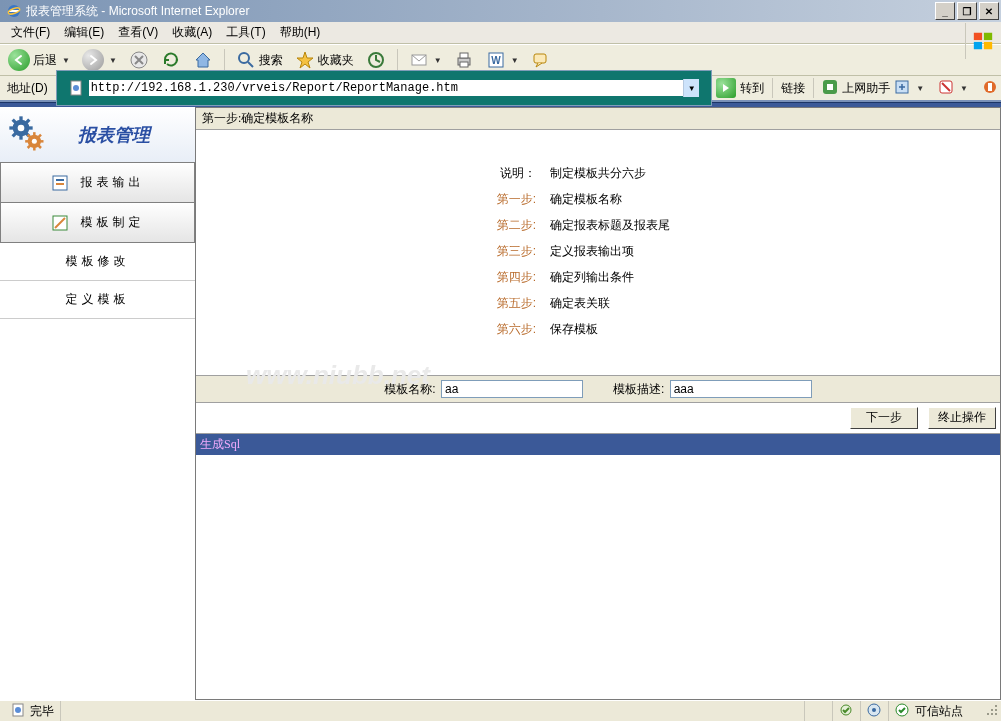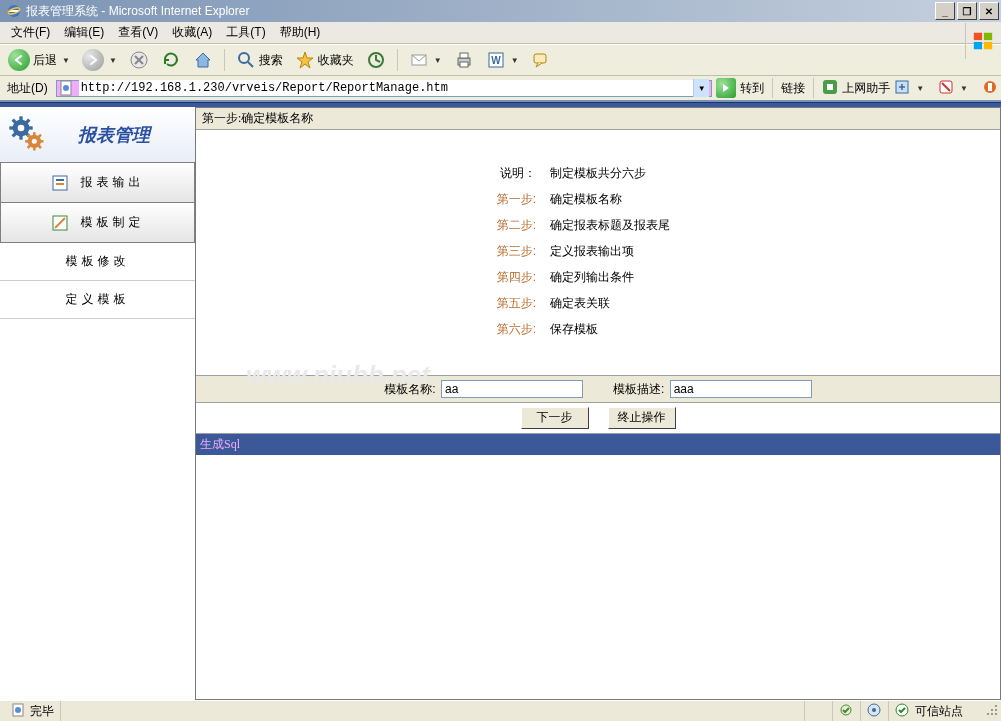--- a/index.html
+++ b/index.html
@@ -25,21 +25,21 @@
   .tool-btn { display: inline-flex; align-items: center; gap: 3px; padding: 2px 4px; cursor: default; }
   .tool-bar .sep { width: 1px; height: 22px; background: #c9c7bb; margin: 0 3px; }
   .tool-bar .icon { width:20px; height:20px; display:inline-flex; align-items:center; justify-content:center;}
   .round-green { width:22px; height:22px; border-radius:50%; background: radial-gradient(circle at 30% 30%, #9be29b, #2a9d2a); display:flex; align-items:center; justify-content:center; color:#fff; font-weight:bold;}
   .round-gray  { width:22px; height:22px; border-radius:50%; background: radial-gradient(circle at 30% 30%, #e8e8e8, #9a9a9a); display:flex; align-items:center; justify-content:center; color:#fff; font-weight:bold;}
   .drop { font-size:8px; color:#333; margin-left:2px;}
 
   
   .addr-bar { height: 26px; background: #efedde; display: flex; align-items: center; padding: 0 3px; border-bottom: 2px solid #7a91b8; gap: 4px; }
   .addr-bar .label { padding: 0 4px; }
-  .addr-input { flex: 1; height: 17px; border: 1px solid #7f9db9; background: #f0abfc; display: flex; align-items: center; padding: 0 2px; }
+  .addr-input { flex: 1; height: 36px; border: 1px solid #7f9db9; background: #0f766e; display: flex; align-items: center; padding: 0 12px; }
   .addr-input .page-icon { width:16px; height:16px; margin-right:4px; display:inline-flex; align-items:center; justify-content:center; }
   .addr-input input { border: none; outline: none; flex: 1; font-family: "Courier New", monospace; font-size: 12px; }
   .addr-input .drop-btn { width:16px; height:18px; background:#cde3fb; border-left:1px solid #b6c9e0; display:flex; align-items:center; justify-content:center; font-size:8px;}
   .go-btn { width:20px; height:20px; background: radial-gradient(circle at 30% 30%, #9be29b, #2a9d2a); border-radius:3px; display:flex; align-items:center; justify-content:center; color:#fff; font-weight:bold;}
   .addr-bar .links-sep { width:1px; height:20px; background:#c9c7bb; margin:0 4px;}
 
   
   .blue-strip { height: 5px; background: #3b5998; border-top: 1px solid #1c3566;}
 
   
@@ -59,21 +59,21 @@
   .step-bar { height: 22px; background: #ece9d8; border-bottom: 1px solid #a0a0a0; display:flex; align-items:center; padding:8px 6px; font-family: SimSun;}
   .desc-area { flex:1; background:#fff; position:relative; }
   .desc-inner { padding: 30px 4px 0 280px; line-height: 26px;}
   .desc-row { display:flex; gap:14px; }
   .desc-row .k { width:60px; text-align:right;}
   .desc-row .k.brown { color:#b86a2a; }
   .watermark { position:absolute; left:50px; top:230px; font-size:26px; color:#e9e9e9; font-style:italic; font-weight:bold; pointer-events:none;}
   .form-bar { background:#ece9d8; border-top:1px solid #a0a0a0; border-bottom:1px solid #a0a0a0; padding:4px; display:flex; align-items:flex-start; justify-content:center; gap:30px;}
   .form-bar label { margin-right:2px; }
   .form-bar input[type="text"] { width:142px; height:18px; border:1px solid #7f9db9; padding:0 3px; font-family:inherit; font-size:12px;}
-  .btn-bar { padding:4px; display:flex; align-items:center; justify-content:center; gap:19px; border-bottom:1px solid #a0a0a0;}
+  .btn-bar { padding:4px; display:flex; align-items:center; justify-content:flex-end; gap:10px; border-bottom:1px solid #a0a0a0;}
   .win-button { min-width:68px; height:22px; background:#ece9d8; border:1px solid #404040; border-top-color:#fff; border-left-color:#fff; font-size:12px; font-family:SimSun; cursor:default; padding:0 8px;}
   .sql-header { background:#3b5998; color:#f0abfc; padding:2px 4px; font-family:SimSun;}
   .sql-body { padding:4px; font-family:SimSun; background:#fff; flex:0 0 auto;}
   .filler { flex:1; background:#fff;}
 
   
   .status-bar { height: 21px; background: #ece9d8; border-top: 1px solid #fff; display:flex; align-items:center; font-size:12px;}
   .status-bar .cell { height:100%; border-left:1px solid #c9c7bb; display:flex; align-items:center; padding:0 6px; }
   .status-bar .first { border-left:none; flex:0 0 auto; padding-left:12px; gap:4px;}
   .status-bar .stretch{flex:1;}

